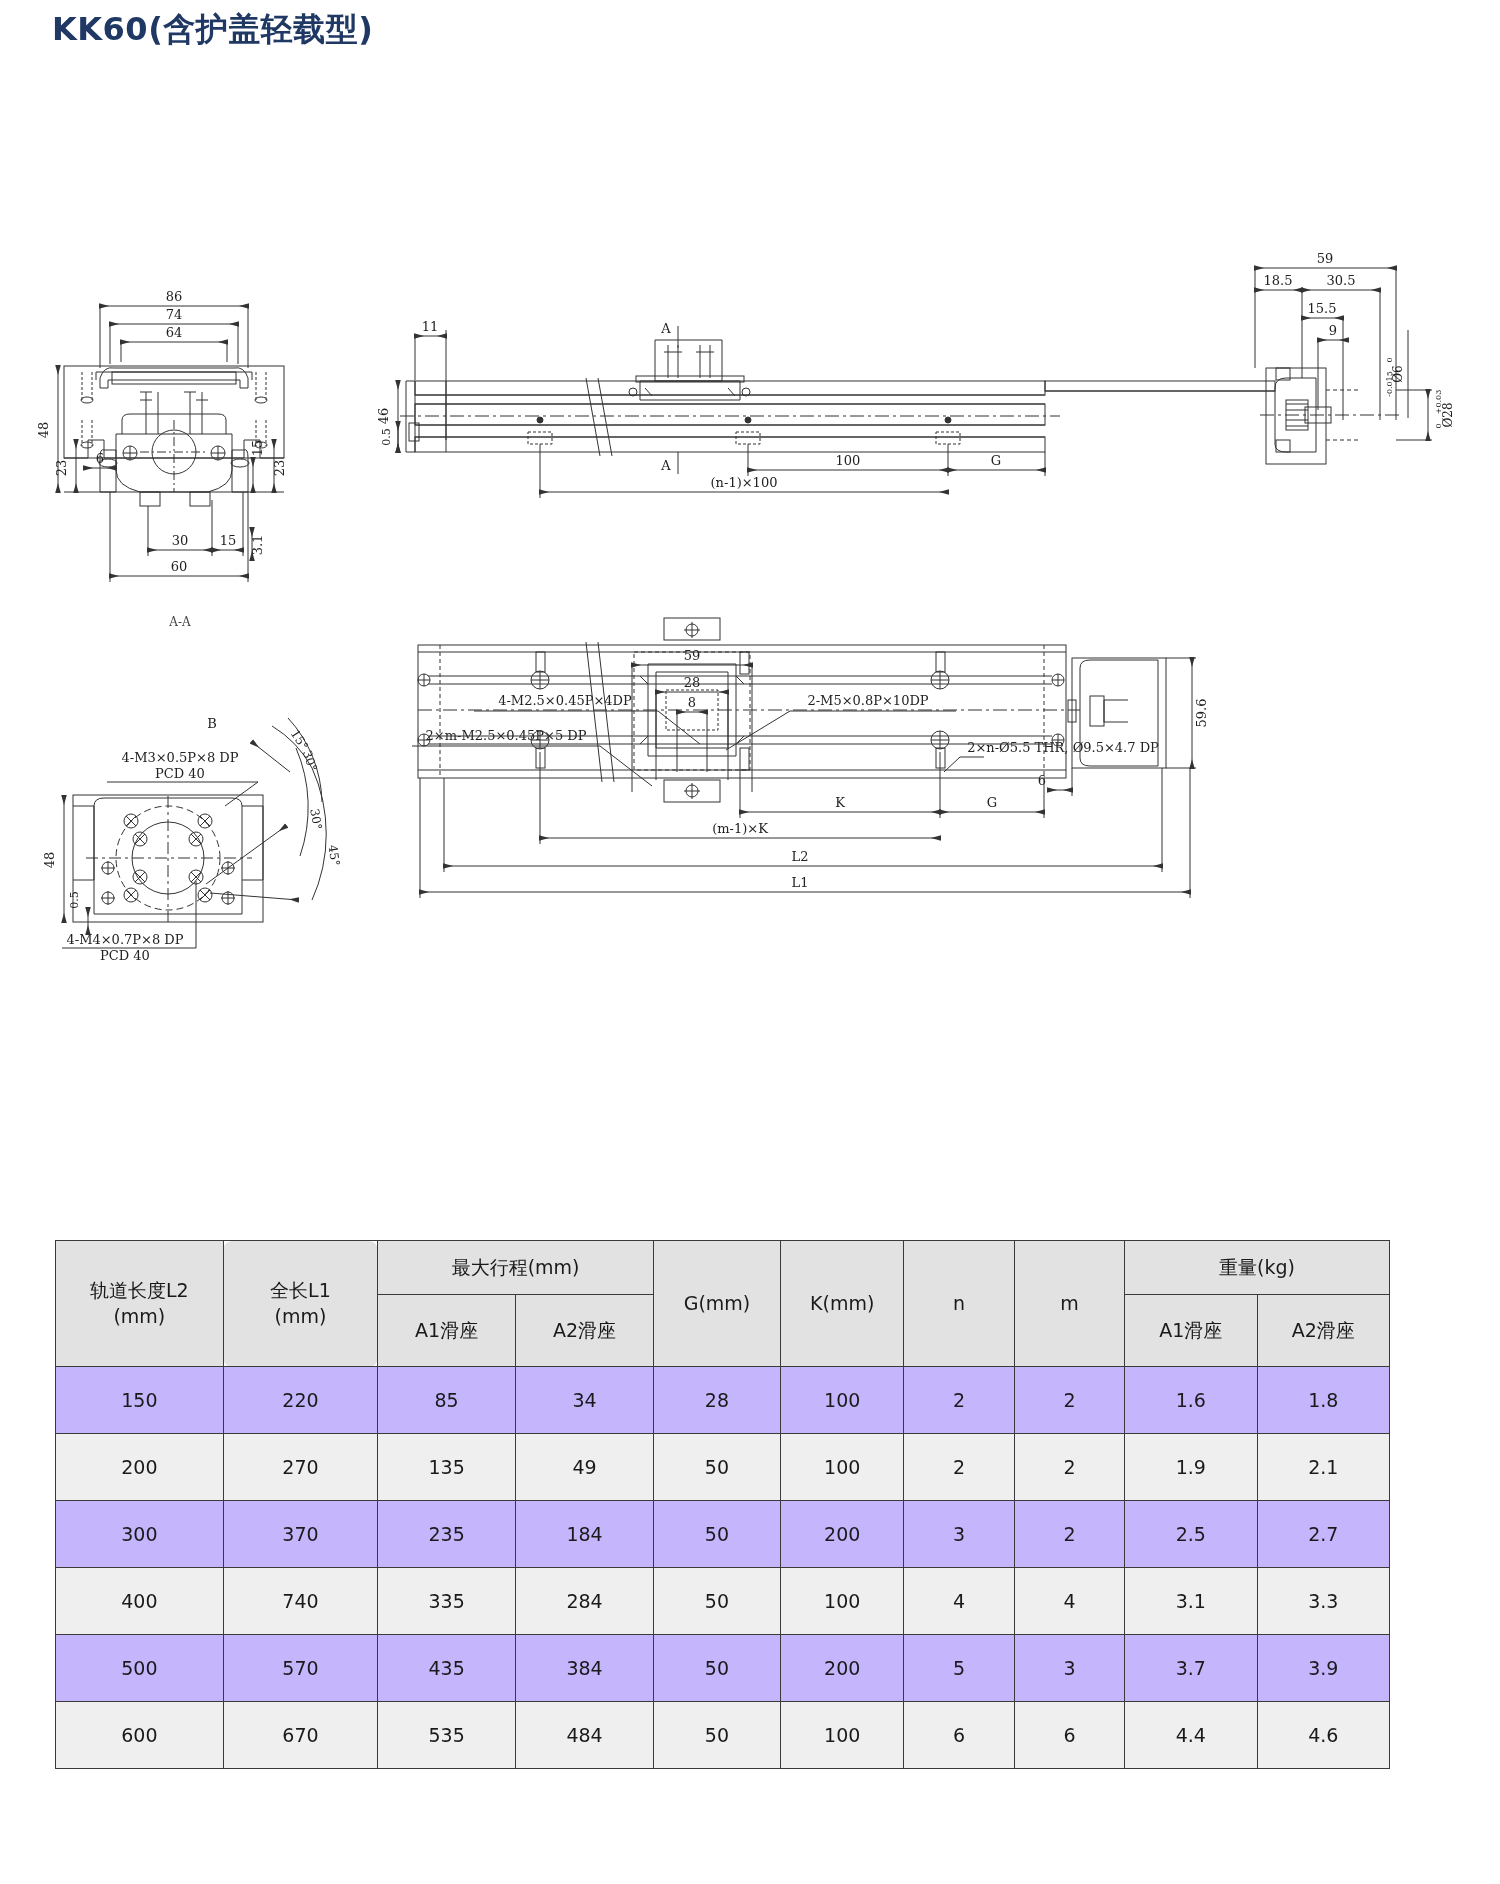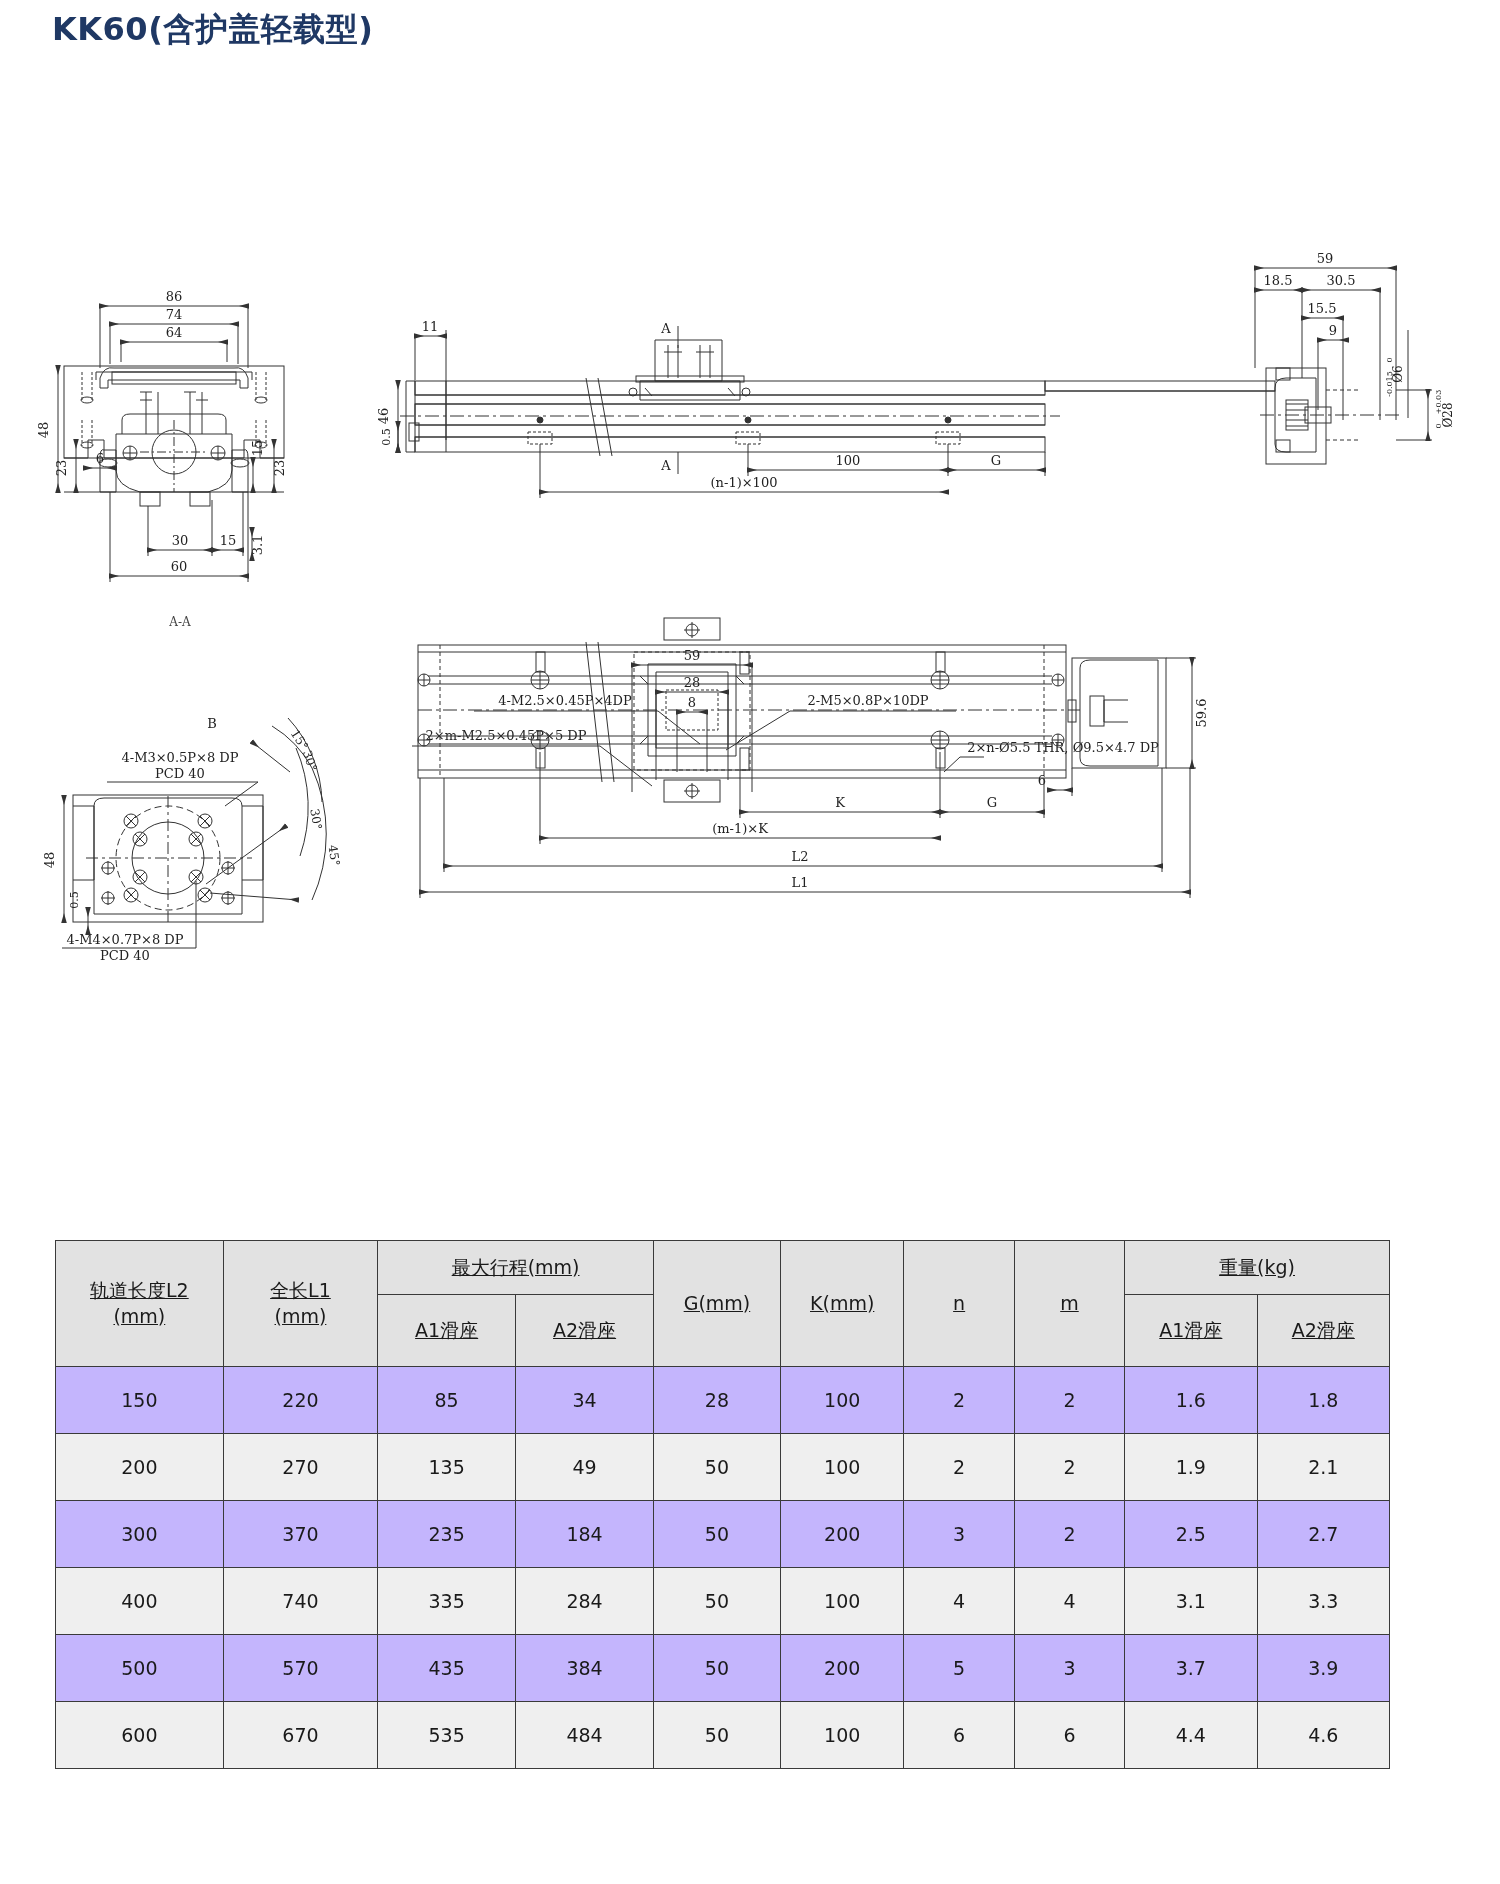--- a/index.html
+++ b/index.html
@@ -42,32 +42,31 @@
   .spec-table th, .spec-table td {
     border:1px solid #3a3a3a;
     text-align:center;
     vertical-align:middle;
     padding:0;
   }
   .spec-table thead th {
     background:#e2e2e2;
     font-weight:normal;
     line-height:1.35;
-    text-decoration:underline;
   }
   .spec-table thead th.tall { height:126px; }
   .spec-table thead th.top  { height:54px; }
   .spec-table thead th.sub  { height:72px;margin-top:26px; }
   .spec-table tbody td { height:67px; background:#c4b5fd; }
   .spec-table tbody tr:nth-child(even) td { background:#efefef; }
   .th2 { display:block; }
 
   
   .c-l2  { width:152px; }
-  .c-l1  { width:140px; }
+  .c-l1  { width:140px;border-radius:9px; }
   .c-a1s { width:125px; }
   .c-a2s { width:125px; }
   .c-g   { width:115px; }
   .c-k   { width:112px; }
   .c-n   { width:100px; }
   .c-m   { width:100px; }
   .c-w1  { width:120px; }
   .c-w2  { width:120px; }
 </style>
 </head>

